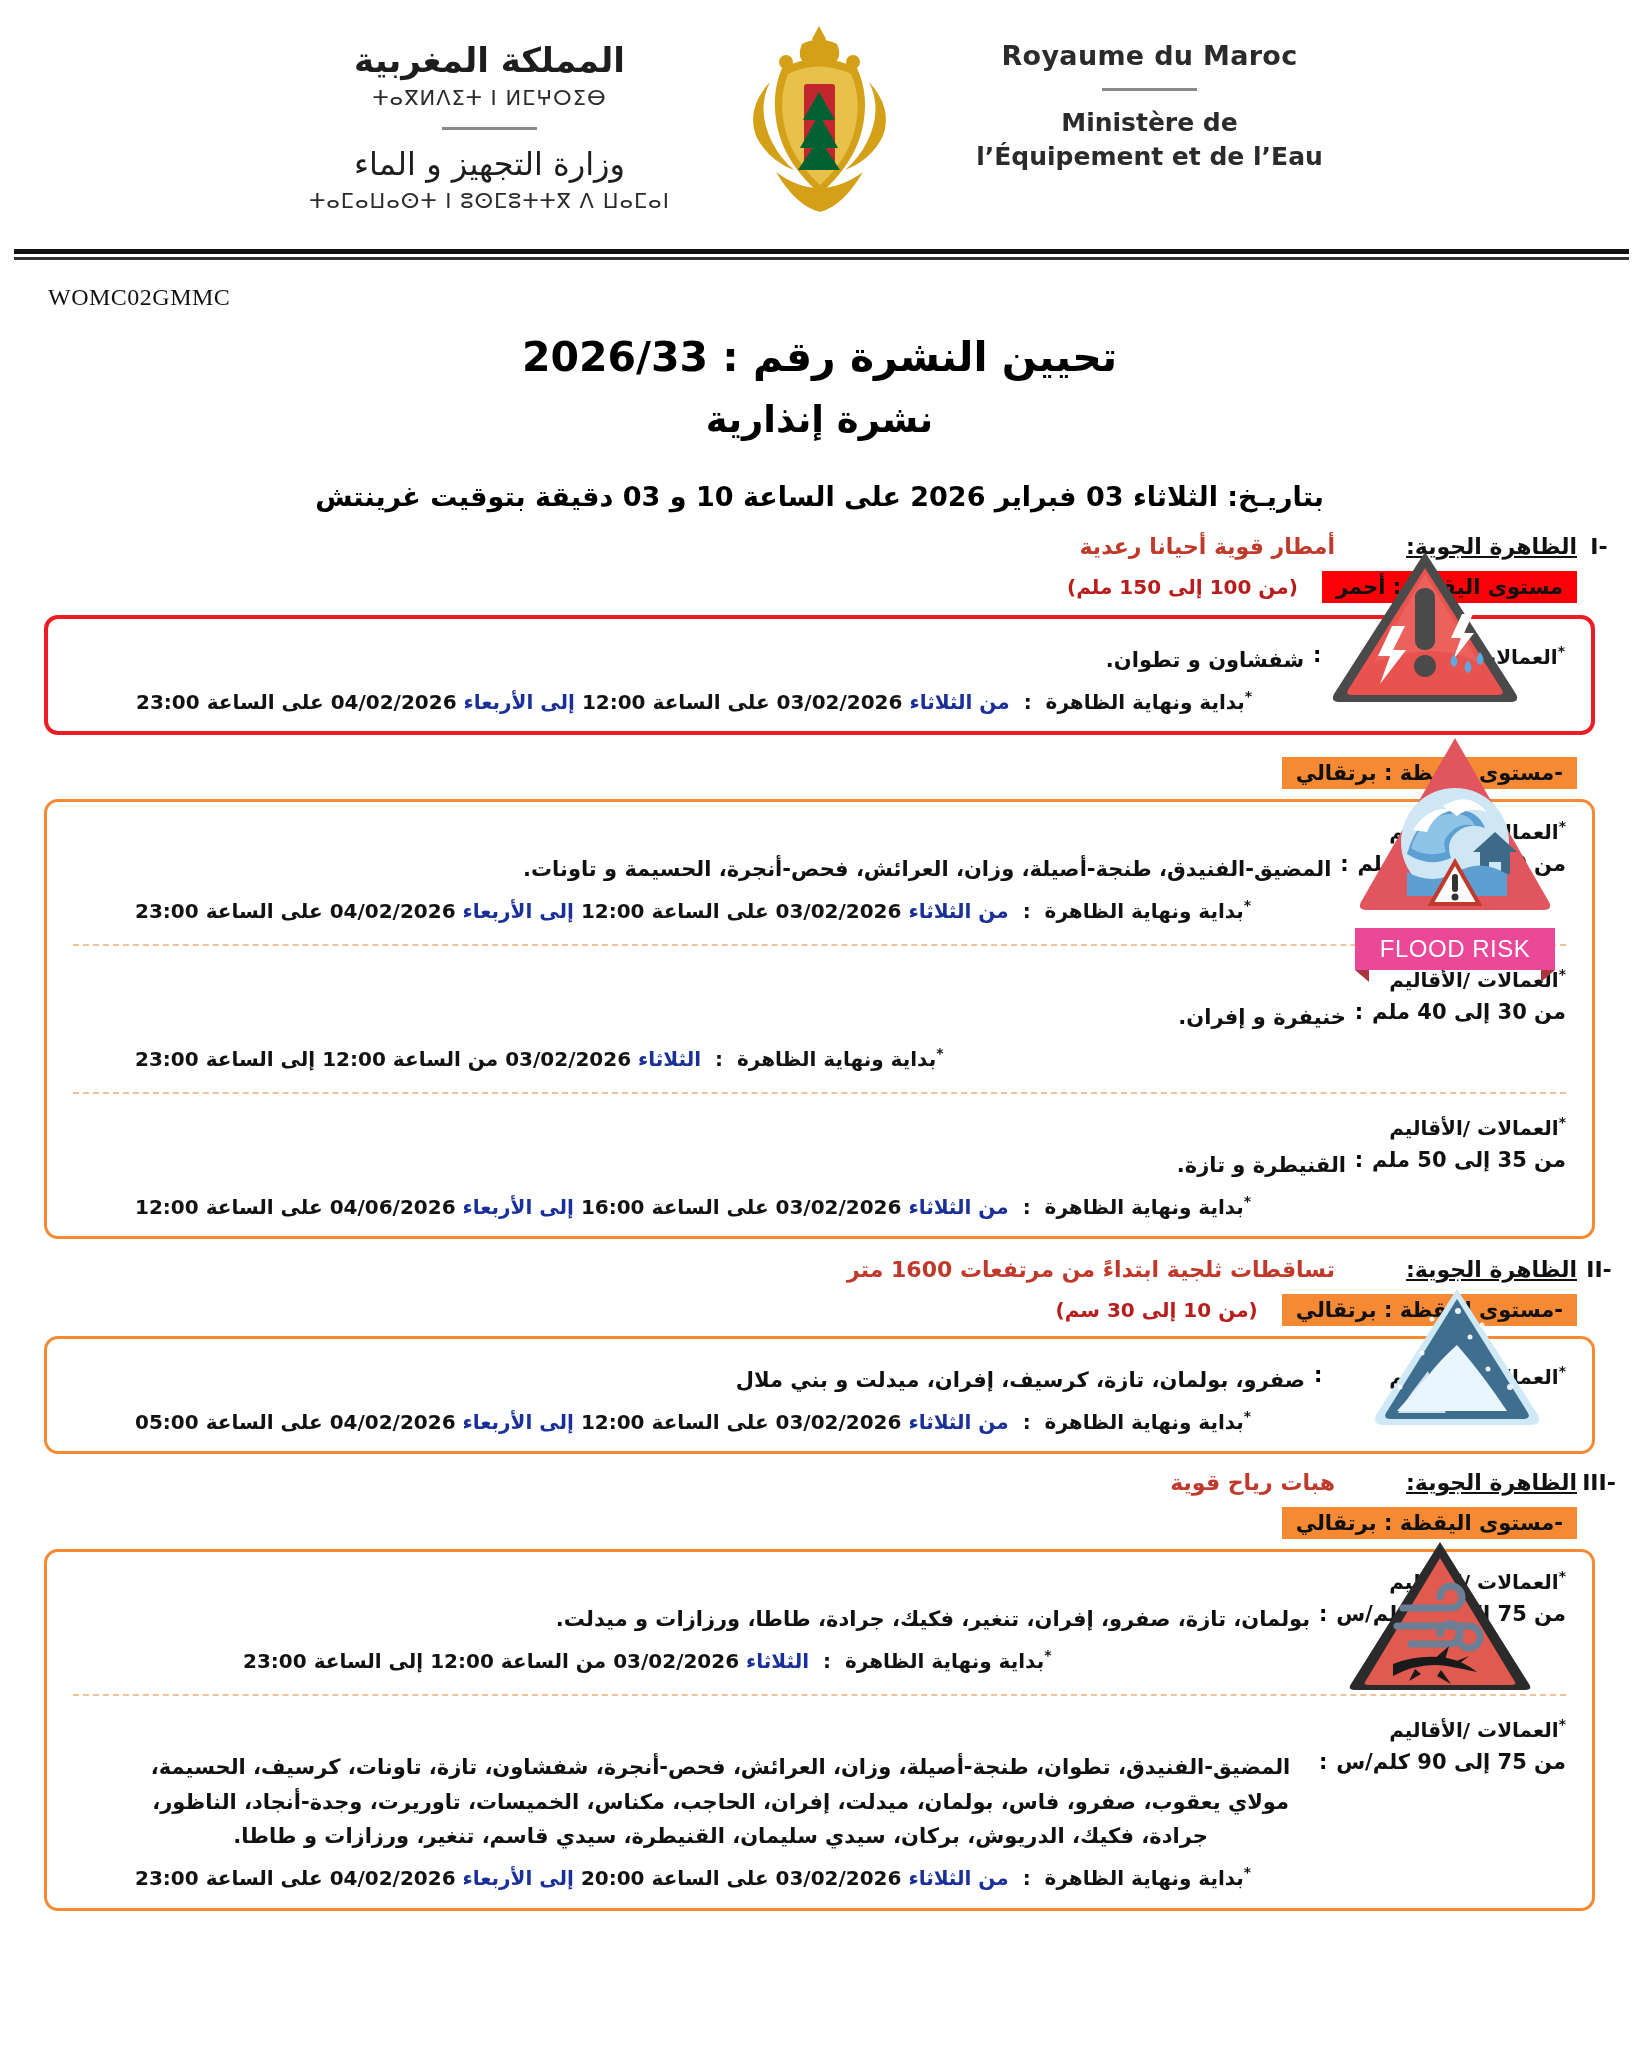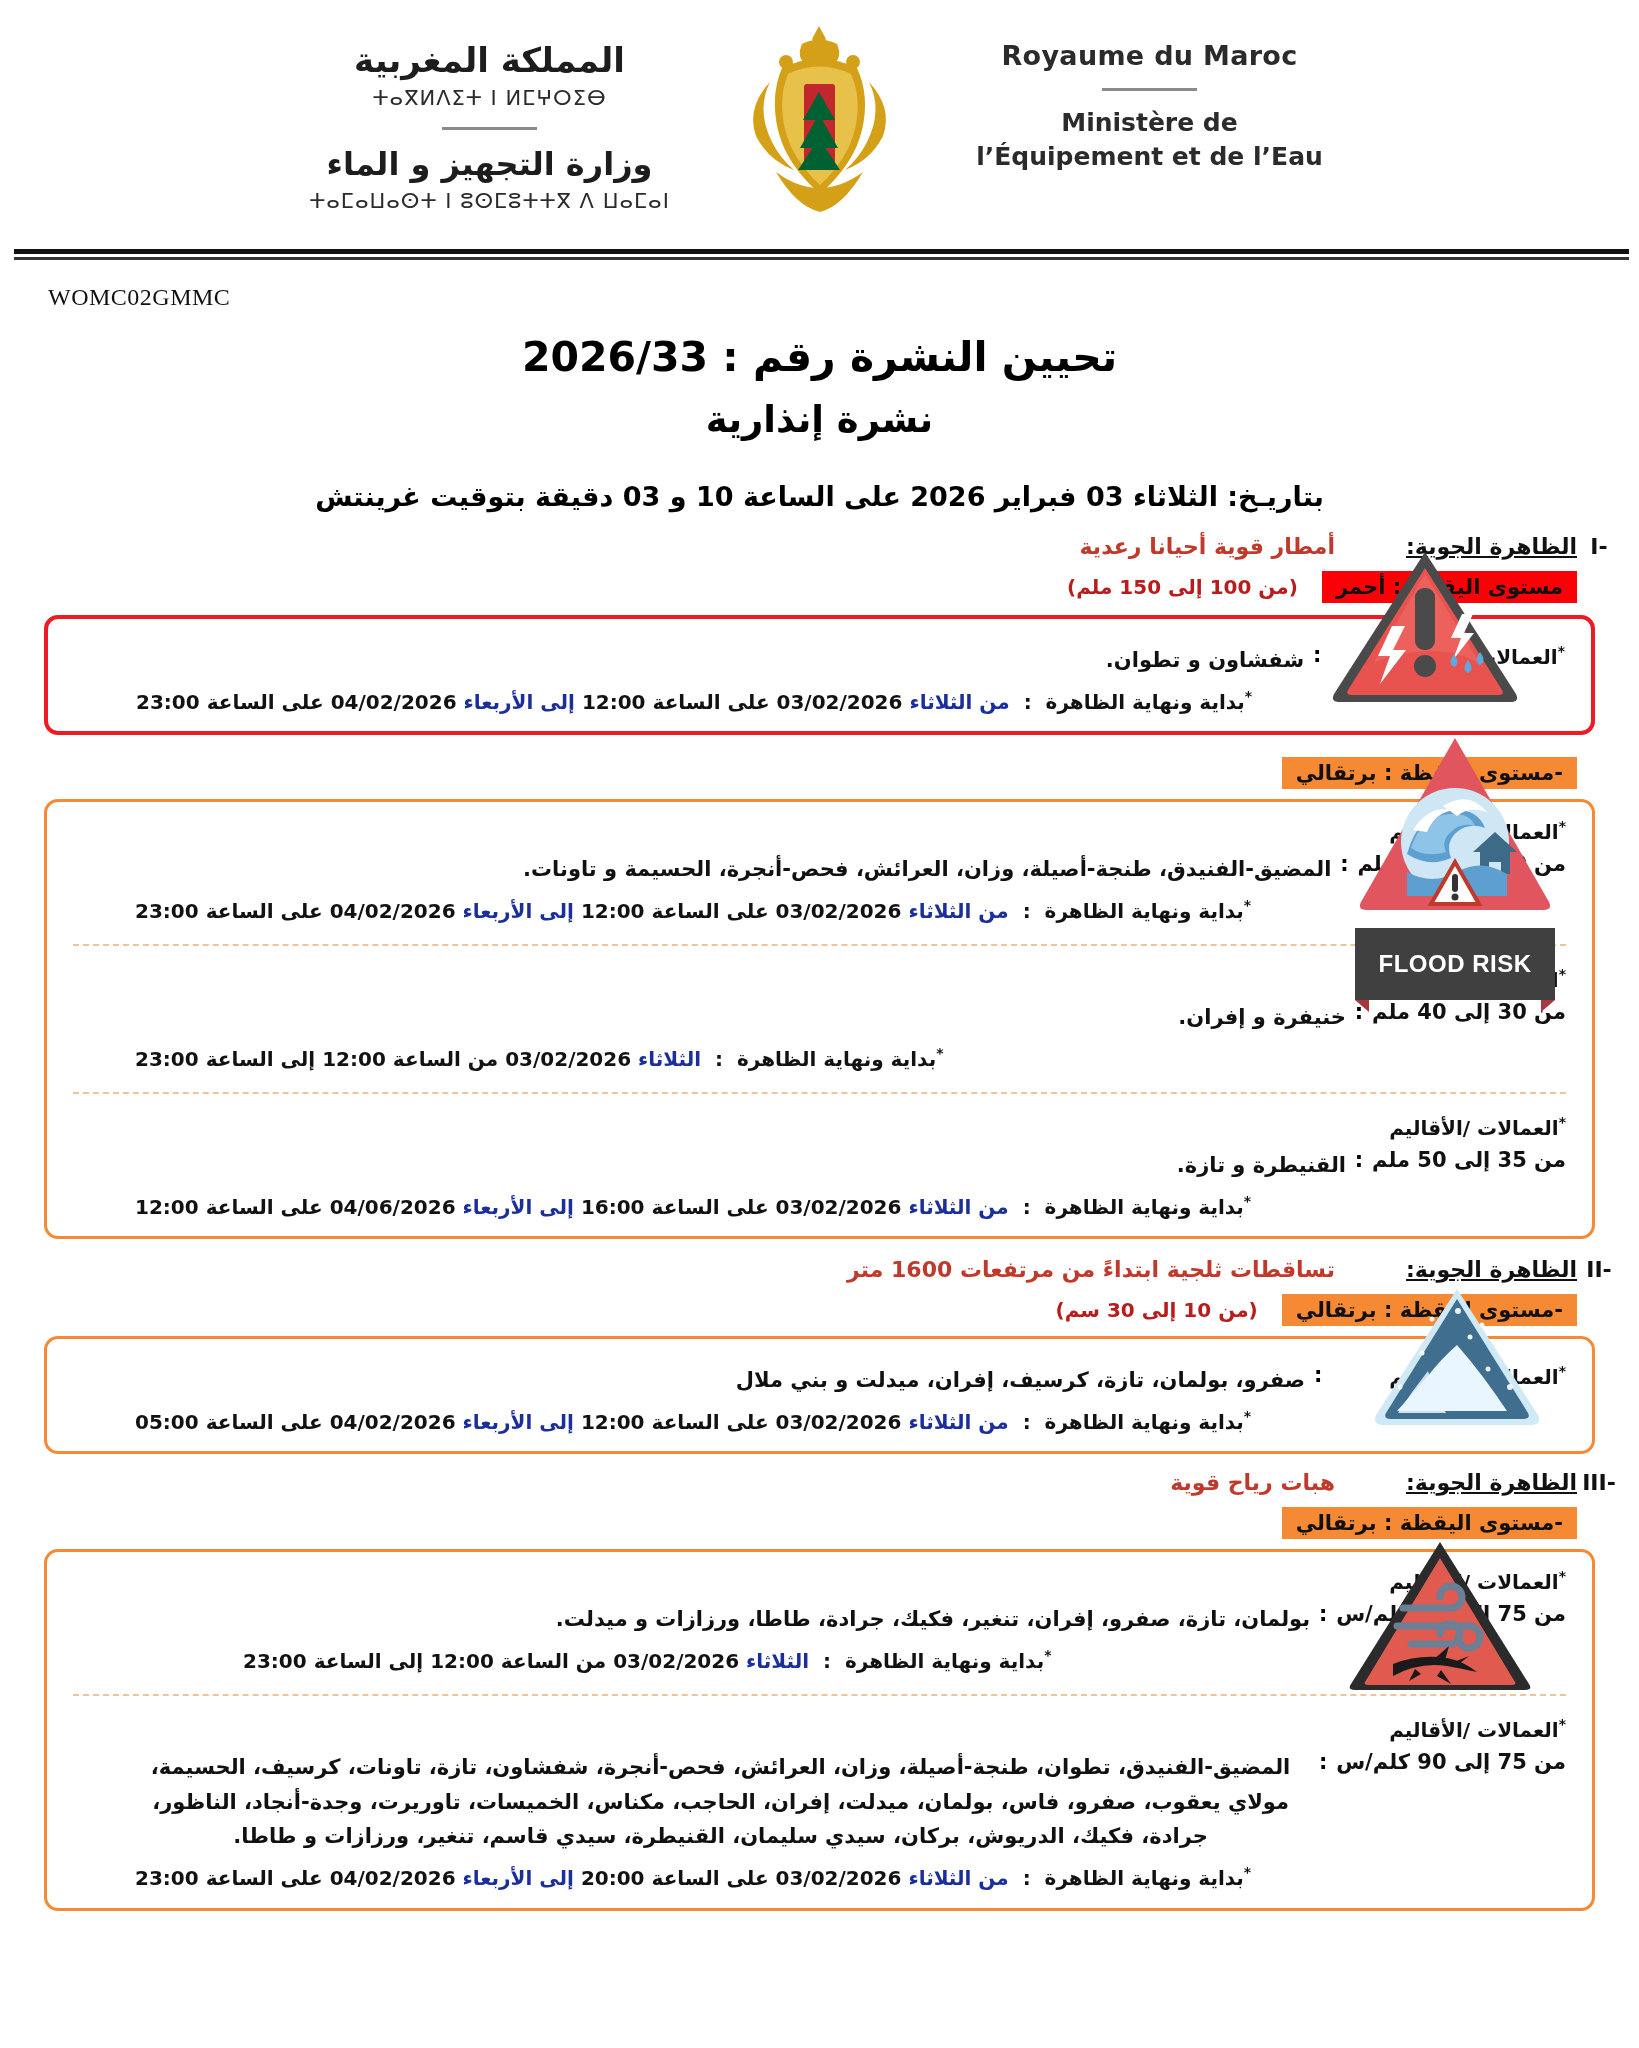--- a/index.html
+++ b/index.html
@@ -35,21 +35,21 @@
     color: #2b2b2b;
     letter-spacing: .3px;
   }
   .hdr-ar-1 { font-size: 34px; font-weight: bold; color:#1d1d1d; }
   .hdr-tif { font-size: 21px; color:#2b2b2b; letter-spacing:1px; margin-top:6px; }
   .hdr-rule {
     width: 95px; height: 3px; background:#8a8a8a;
     margin: 17px auto 15px auto;
   }
   .hdr-line2 { font-size: 25px; font-weight: bold; color:#2b2b2b; line-height:1.35; }
-  .hdr-ar-2 { font-size: 32px; font-weight: bold; color:#1d1d1d; }
+  .hdr-ar-2 { font-size: 32px; font-weight: normal; color:#1d1d1d; }
   .emblem { width: 230px; text-align:center; }
   .emblem svg { display:block; margin:0 auto; }
 
   .double-rule { margin: 4px 10px 0 14px; }
   .double-rule .r1 { height: 5px; background: #111; }
   .double-rule .r2 { height: 3px; background:#333; margin-top:3px; }
 
   .doc-code {
     font-family: "Liberation Serif", "DejaVu Serif", serif;
     direction: ltr;
@@ -124,23 +124,23 @@
   .row-period {
     margin-top: 10px; text-align:left; padding-left: 62px;
     font-size: 20px; font-weight:bold; color:#111;
   }
   .row-period .star { vertical-align:super; font-size:14px; }
   .row-period .blue { color:#1b2f9b; }
   .row-period .dark { color:#121212; }
 
   .wide-list { text-align:center; }
   .flood-label {
-    background:#404040; color:#fff; font-family:"Liberation Sans",sans-serif;
-    font-weight:bold; font-size:24px; letter-spacing:.5px; direction:ltr;
-    padding:22px 16px; text-align:center; position:relative;
+    background:#ec4899; color:#fff; font-family:"Liberation Sans",sans-serif;
+    font-weight:normal; font-size:24px; letter-spacing:.5px; direction:ltr;
+    padding:7px 16px; text-align:center; position:relative;
   }
   .flood-label::before, .flood-label::after {
     content:""; position:absolute; bottom:-12px; width:0; height:0;
     border-style:solid;
   }
   .flood-label::before { left:0; border-width:12px 0 0 14px; border-color:#a8373f transparent transparent transparent; }
   .flood-label::after { right:0; border-width:12px 14px 0 0; border-color:#a8373f transparent transparent transparent; }
 </style>
 </head>
 <body>

